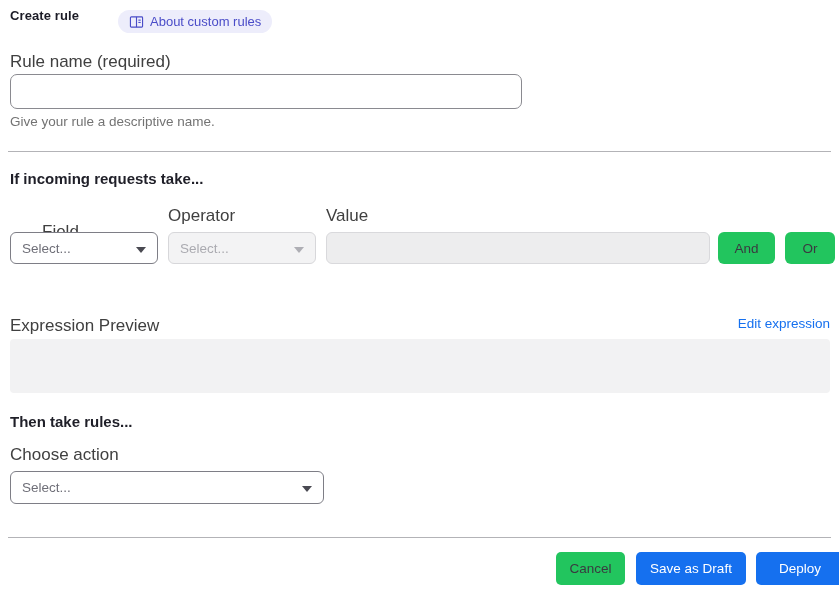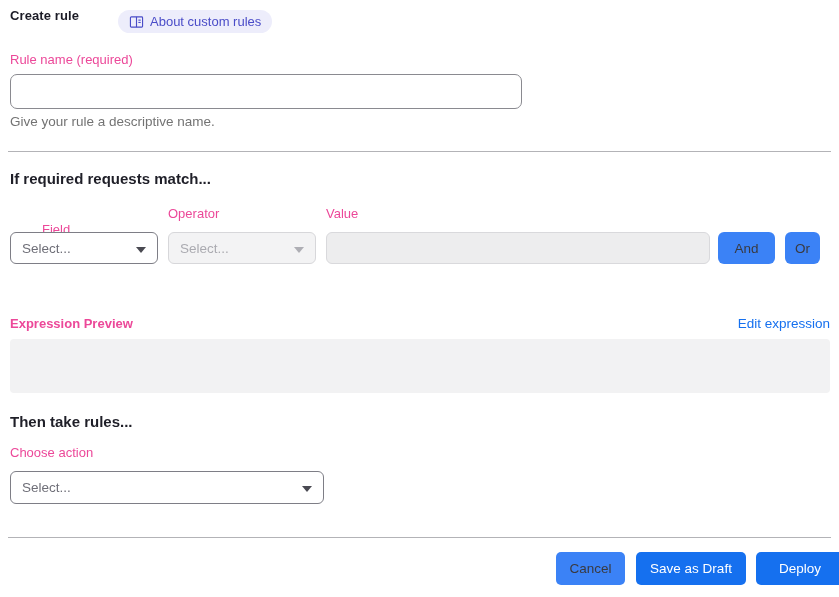--- a/index.html
+++ b/index.html
@@ -36,22 +36,22 @@
     color: #4a4cc8;
     border-radius: 12px;
     font-size: 13px;
     cursor: pointer;
     white-space: nowrap;
   }
   .about-badge svg { display: block; }
 
   
   .field-label {
-    font-size: 13px;
-    color: #ec4899;
+    font-size: 17px;
+    color: #404040;
   }
   .helper-text {
     font-size: 13.5px;
     color: #737373;
   }
   .section-heading {
     font-size: 15px;
     font-weight: 700;
     color: #1f1f28;
   }
@@ -98,21 +98,21 @@
     display: inline-flex;
     align-items: center;
     justify-content: center;
     border: none;
     border-radius: 5px;
     font-family: inherit;
     font-size: 13.5px;
     cursor: pointer;
     white-space: nowrap;
   }
-  .btn-gray { background: #3b82f6; color: #3a3a40; }
+  .btn-gray { background: #22c55e; color: #3a3a40; }
   .btn-blue { color: #ffffff; }
 
   .divider {
     left: 8px;
     width: 823px;
     height: 1px;
     background: #b3b3b7;
   }
 
   .link {
@@ -148,21 +148,21 @@
     </span>
     <span>About custom rules</span>
   </span>
 
   <label class="abs field-label" style="left:10px; top:52px;">Rule name (required)</label>
   <input class="abs text-input" style="left: 10px; top: 74px; width: 512px; height: 35px;" type="text" value="">
   <div class="abs helper-text" style="left:10px; top:114px;">Give your rule a descriptive name.</div>
 
   <div class="abs divider" style="top:151px;"></div>
 
-  <h2 class="abs section-heading" style="left:10px; top:170px;">If required requests match...</h2>
+  <h2 class="abs section-heading" style="left:10px; top:170px;">If incoming requests take...</h2>
 
   <label class="abs field-label" style="left:10px; top:222px;margin-left:32px;">Field</label>
   <label class="abs field-label" style="left:168px; top:206px;">Operator</label>
   <label class="abs field-label" style="left:326px; top:206px;">Value</label>
 
   <div class="abs select-box" style="left:10px; top:232px; width:148px; height:32px;">
     <span>Select...</span>
     <span class="caret">
       <svg width="10" height="6" viewBox="0 0 10 6">
           <polygon points="0,0 10,0 5,6" fill="currentColor"></polygon>
@@ -175,23 +175,23 @@
     <span class="caret">
       <svg width="10" height="6" viewBox="0 0 10 6">
           <polygon points="0,0 10,0 5,6" fill="currentColor"></polygon>
         </svg>
     </span>
   </div>
 
   <div class="abs value-input-disabled" style="left:326px; top:232px; width:384px; height:32px;"></div>
 
   <button class="abs btn btn-gray" style="left:718px; top:232px; width:57px; height:32px; border-radius:6px;">And</button>
-  <button class="abs btn btn-gray" style="left:785px; top:232px; width:35px; height:32px; border-radius:6px;">Or</button>
-
-  <div class="abs field-label" style="left:10px; top:316px;font-weight:bold;">Expression Preview</div>
+  <button class="abs btn btn-gray" style="left:785px; top:232px; width:50px; height:32px; border-radius:6px;">Or</button>
+
+  <div class="abs field-label" style="left:10px; top:316px;">Expression Preview</div>
   <a class="abs link" style="right:9px; top:316px; color:#1570ef;">Edit expression</a>
   <div class="abs preview-box"></div>
 
   <h2 class="abs section-heading" style="left:10px; top:413px;">Then take rules...</h2>
   <label class="abs field-label" style="left:10px; top:445px;">Choose action</label>
 
   <div class="abs select-box" style="left:10px; top:471px; width:314px; height:33px;">
     <span>Select...</span>
     <span class="caret">
       <svg width="10" height="6" viewBox="0 0 10 6">

